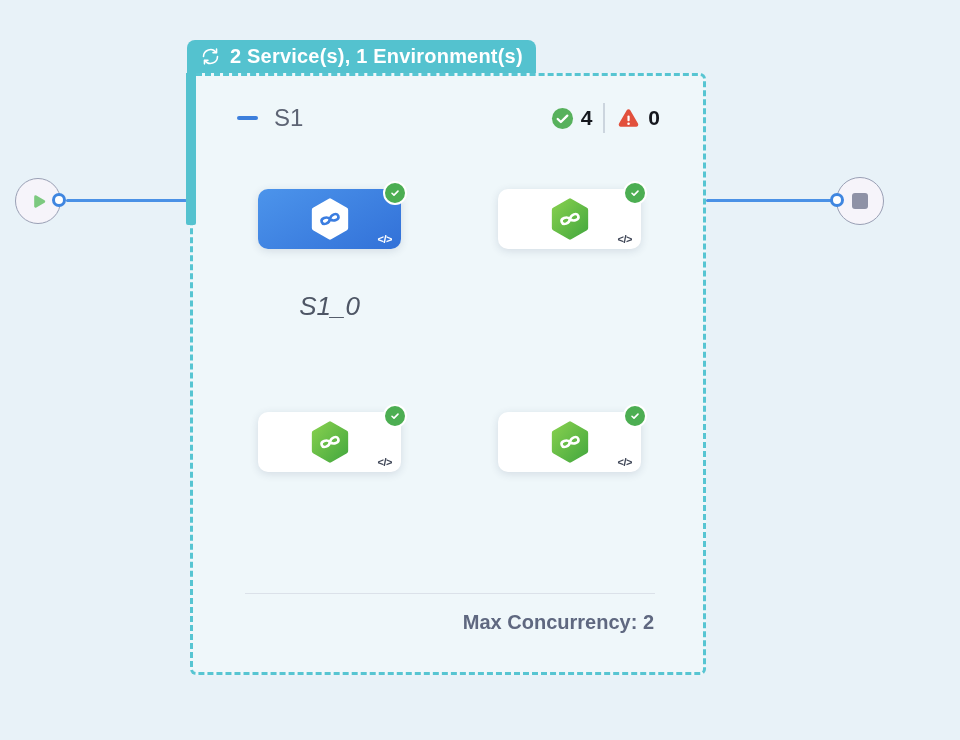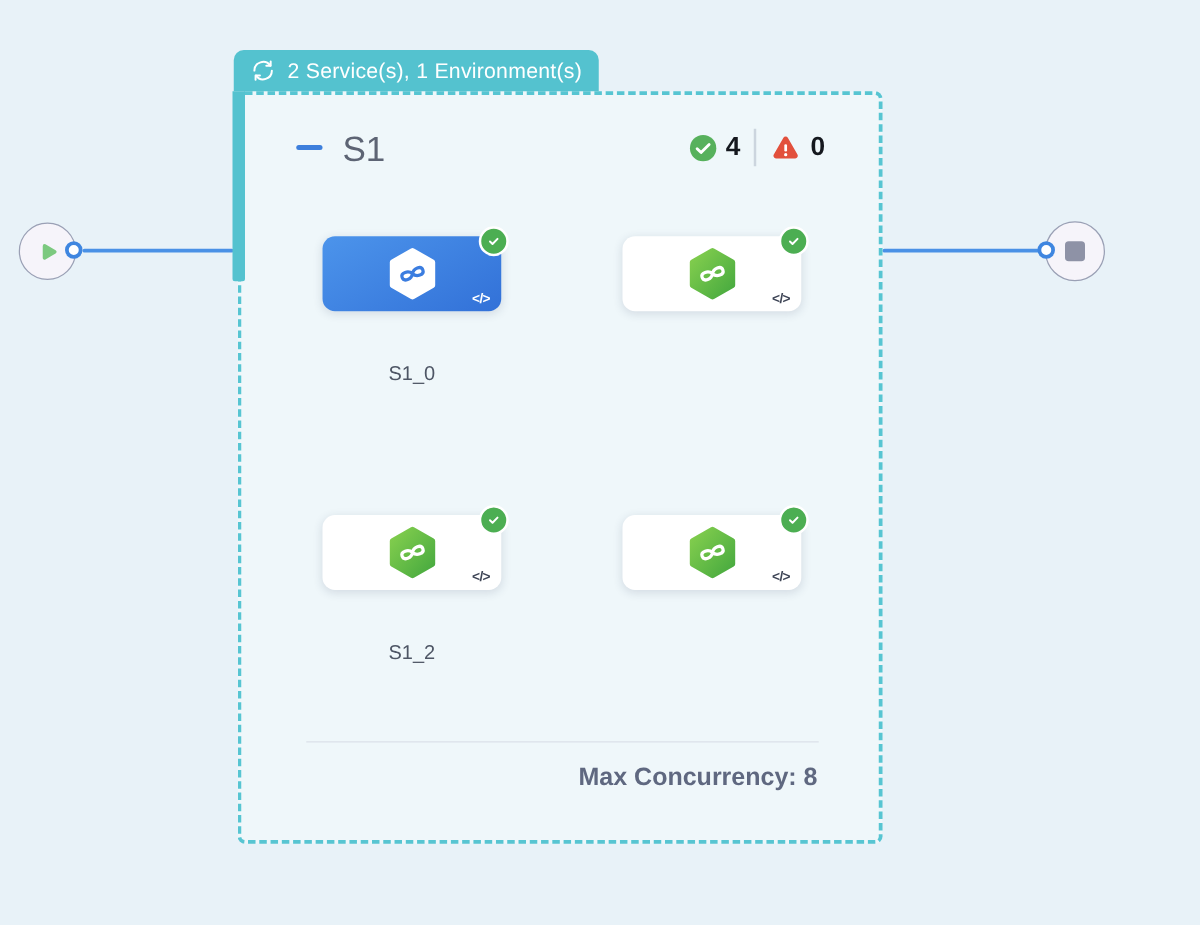--- a/index.html
+++ b/index.html
@@ -29,40 +29,40 @@
   .port-start { left:52px;  top:193px; }
   .port-end   { left:830px; top:193px; }
 
   
   .stage-badge {
     position:absolute; left:187px; top:40px; height:33px;
     background:#54c2cf; border-radius:8px 8px 0 0;
     display:flex; align-items:center; gap:9px; padding:0 13px;
     color:#fff; z-index:5; white-space:nowrap;
   }
-  .stage-badge .label { font-size:17px; font-weight:400; letter-spacing:.2px; }
+  .stage-badge .label { font-size:20px; font-weight:700; letter-spacing:.2px; }
 
   .accent-strip {
     position:absolute; left:186px; top:73px; width:10px; height:152px;
     background:#54c2cf; border-radius:0 0 2px 2px; z-index:4;
   }
 
   .stage-container {
     position:absolute; left:190px; top:73px; width:516px; height:602px;
     box-sizing:border-box; border:3px dashed #57c5d2; border-radius:6px;
     background:#eff7fa; z-index:1;
   }
 
   
   .collapse-bar {
     position:absolute; left:237px; top:116px; width:21px; height:4px;
     border-radius:2.5px; background:#3d7fdc; z-index:2; cursor:pointer;
   }
   .stage-title {
-    position:absolute; left:274px; top:104px; font-size:28px; font-weight:500;
+    position:absolute; left:274px; top:104px; font-size:24px; font-weight:500;
     color:#5d6474; z-index:2;
   }
   .status-cluster {
     position:absolute; top:103px; right:300px; display:flex; align-items:center;
     gap:7px; z-index:2;
   }
   .status-count { font-size:21px; font-weight:700; color:#15181e; }
   .status-divider { width:2px; height:30px; background:#ccd5de; margin:0 4px; }
   .icon-23 { width:23px; height:23px; display:block; }
   .icon-25 { width:25px; height:25px; display:block; }
@@ -85,21 +85,21 @@
     position:absolute; right:9px; bottom:4px; font-size:11px; font-weight:700;
     color:#3e4556; letter-spacing:-0.5px;
   }
   .selected .code-glyph { color:#fff; }
   .check-badge {
     position:absolute; right:-6px; top:-8px; width:20px; height:20px;
     background:#4cae52; border:2.5px solid #fff; border-radius:50%;
     display:flex; align-items:center; justify-content:center;
   }
   .check-badge svg { width:12px; height:12px; display:block; }
-  .svc-label { margin-top:42px; text-align:center; font-size:16px; color:#4e5665; }
+  .svc-label { margin-top:42px; text-align:center; font-size:26px; color:#4e5665;font-style:italic; }
 
   
   .footer-divider {
     position:absolute; left:245px; top:593px; width:410px; height:1px;
     background:#dbe1e9; z-index:2;
   }
   .max-concurrency {
     position:absolute; top:611px; right:306px; font-size:20px; font-weight:700;
     color:#5f6880; z-index:2;
   }
@@ -206,36 +206,35 @@
           <path d="M24 24 C21.8 19.8 14.8 19.8 14.8 24 C14.8 28.2 21.8 28.2 24 24 C26.2 19.8 33.2 19.8 33.2 24 C33.2 28.2 26.2 28.2 24 24 Z" fill="none" stroke="#fff" stroke-width="2.7" stroke-linecap="round"></path>
         </g>
       </svg>
       <span class="code-glyph">&lt;/&gt;</span>
       <span class="check-badge">
         <svg viewBox="0 0 24 24">
             <path d="M6 12.5 L10 16.3 L18 8.2" stroke="#fff" stroke-width="3.2" fill="none" stroke-linecap="round" stroke-linejoin="round"></path>
           </svg>
       </span>
     </div>
-    <div class="svc-label">S1_2</div>
   </div>
 
   <div class="svc-node n3">
     <div class="svc-card">
       <svg class="hex-icon" viewBox="0 0 48 48">
         <path d="M24 5 L40.45 14.5 V33.5 L24 43 L7.55 33.5 V14.5 Z" fill="url(#hexgrad)" stroke="url(#hexgrad)" stroke-width="5" stroke-linejoin="round"></path>
         <g transform="rotate(-20 24 24)">
           <path d="M24 24 C21.8 19.8 14.8 19.8 14.8 24 C14.8 28.2 21.8 28.2 24 24 C26.2 19.8 33.2 19.8 33.2 24 C33.2 28.2 26.2 28.2 24 24 Z" fill="none" stroke="#fff" stroke-width="2.7" stroke-linecap="round"></path>
         </g>
       </svg>
       <span class="code-glyph">&lt;/&gt;</span>
       <span class="check-badge">
         <svg viewBox="0 0 24 24">
             <path d="M6 12.5 L10 16.3 L18 8.2" stroke="#fff" stroke-width="3.2" fill="none" stroke-linecap="round" stroke-linejoin="round"></path>
           </svg>
       </span>
     </div>
   </div>
 
   <div class="footer-divider"></div>
-  <div class="max-concurrency">Max Concurrency: 8</div>
+  <div class="max-concurrency">Max Concurrency: 2</div>
 
 </div>
 
 </body></html>

